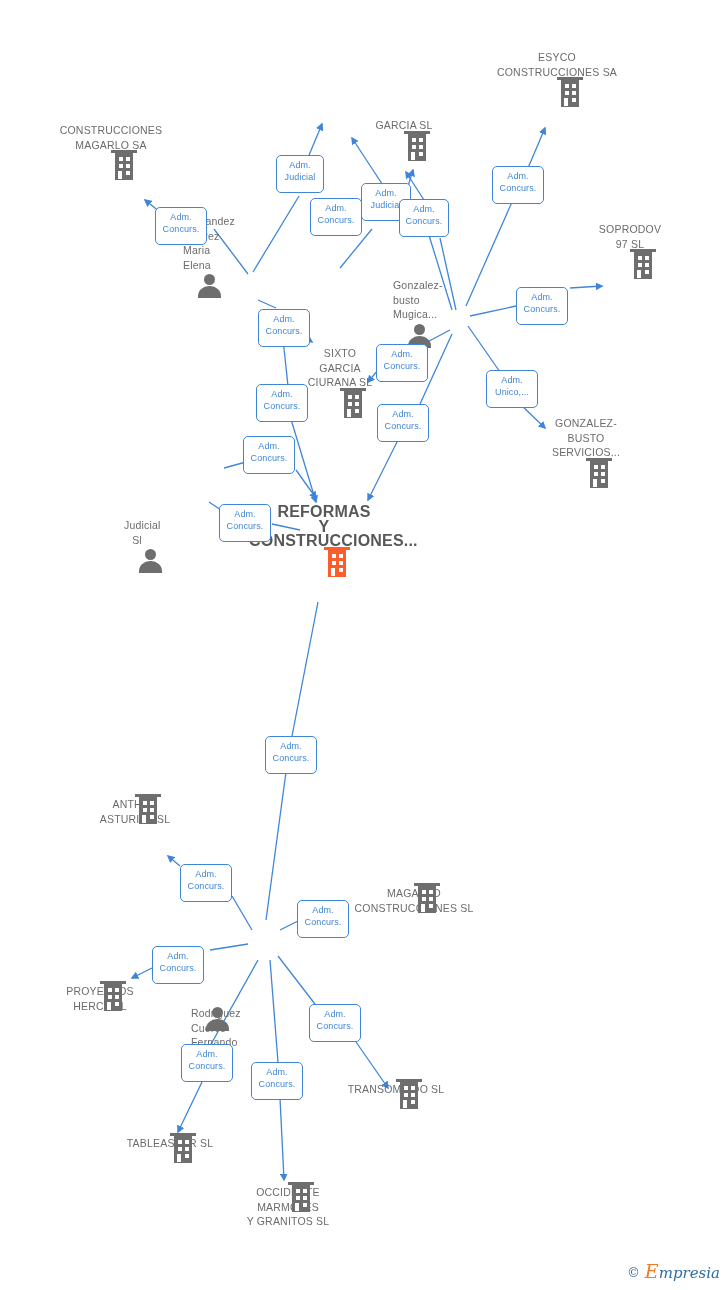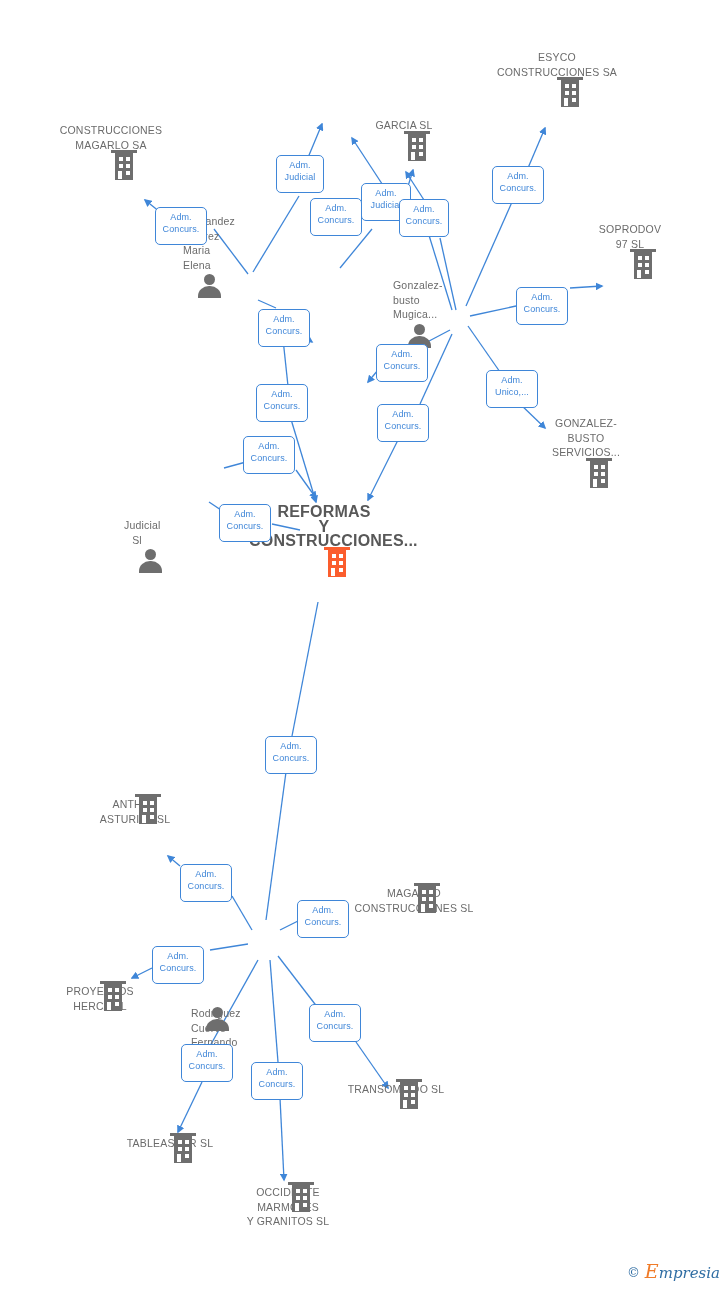--- a/index.html
+++ b/index.html
@@ -292,20 +292,32 @@
 SERVICIOS...</span>
     <span class="glyph">
       <span class="bldg"><span class="body"></span>
         <i style="left:8px;top:4px"></i><i style="left:15px;top:4px"></i>
         <i style="left:8px;top:11px"></i><i style="left:15px;top:11px"></i>
         <i style="left:15px;top:18px"></i>
         <span class="door"></span><span class="base"></span></span>
     </span>
   </div>
 
+  <div class="node company above" style="left:340px; top:344px;">
+    <span class="lbl">SIXTO
+GARCIA
+CIURANA SL</span>
+    <span class="glyph">
+      <span class="bldg"><span class="body"></span>
+        <i style="left:8px;top:4px"></i><i style="left:15px;top:4px"></i>
+        <i style="left:8px;top:11px"></i><i style="left:15px;top:11px"></i>
+        <i style="left:15px;top:18px"></i>
+        <span class="door"></span><span class="base"></span></span>
+    </span>
+  </div>
 
   <div class="node focus above" style="left:324px; top:503px;">
     <span class="lbl">REFORMAS
 Y
 CONSTRUCCIONES...</span>
     <span class="glyph">
       <span class="bldg orange"><span class="body"></span>
         <i style="left:8px;top:4px"></i><i style="left:15px;top:4px"></i>
         <i style="left:8px;top:11px"></i><i style="left:15px;top:11px"></i>
         <i style="left:15px;top:18px"></i>

